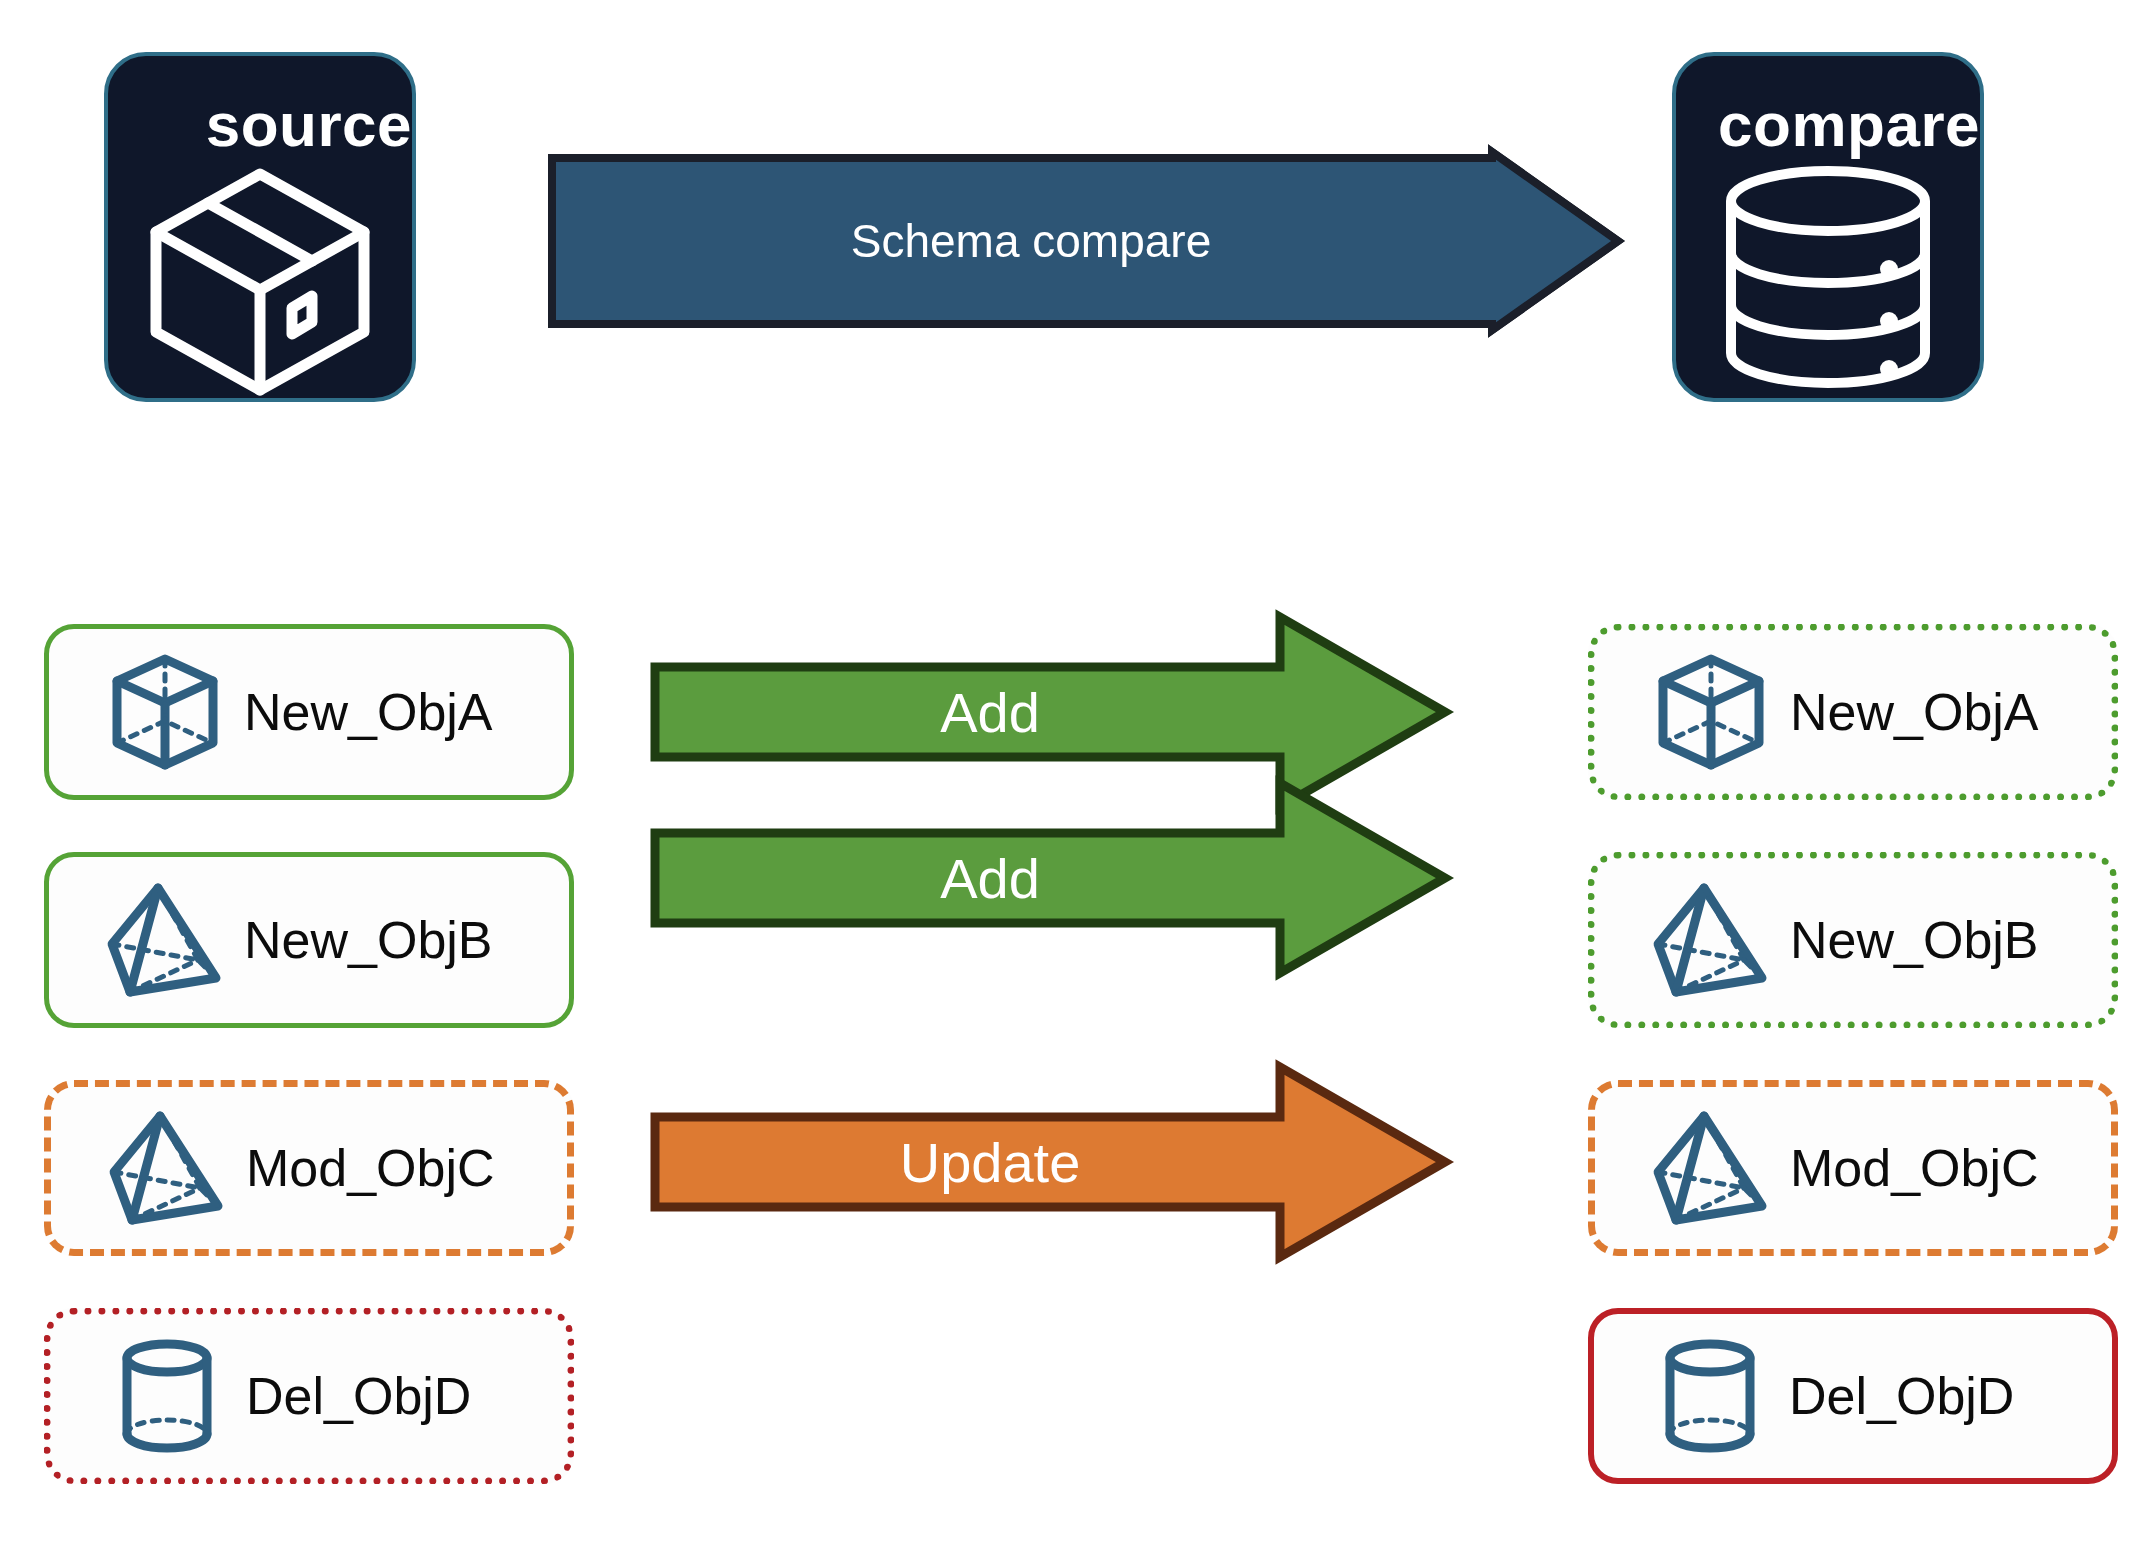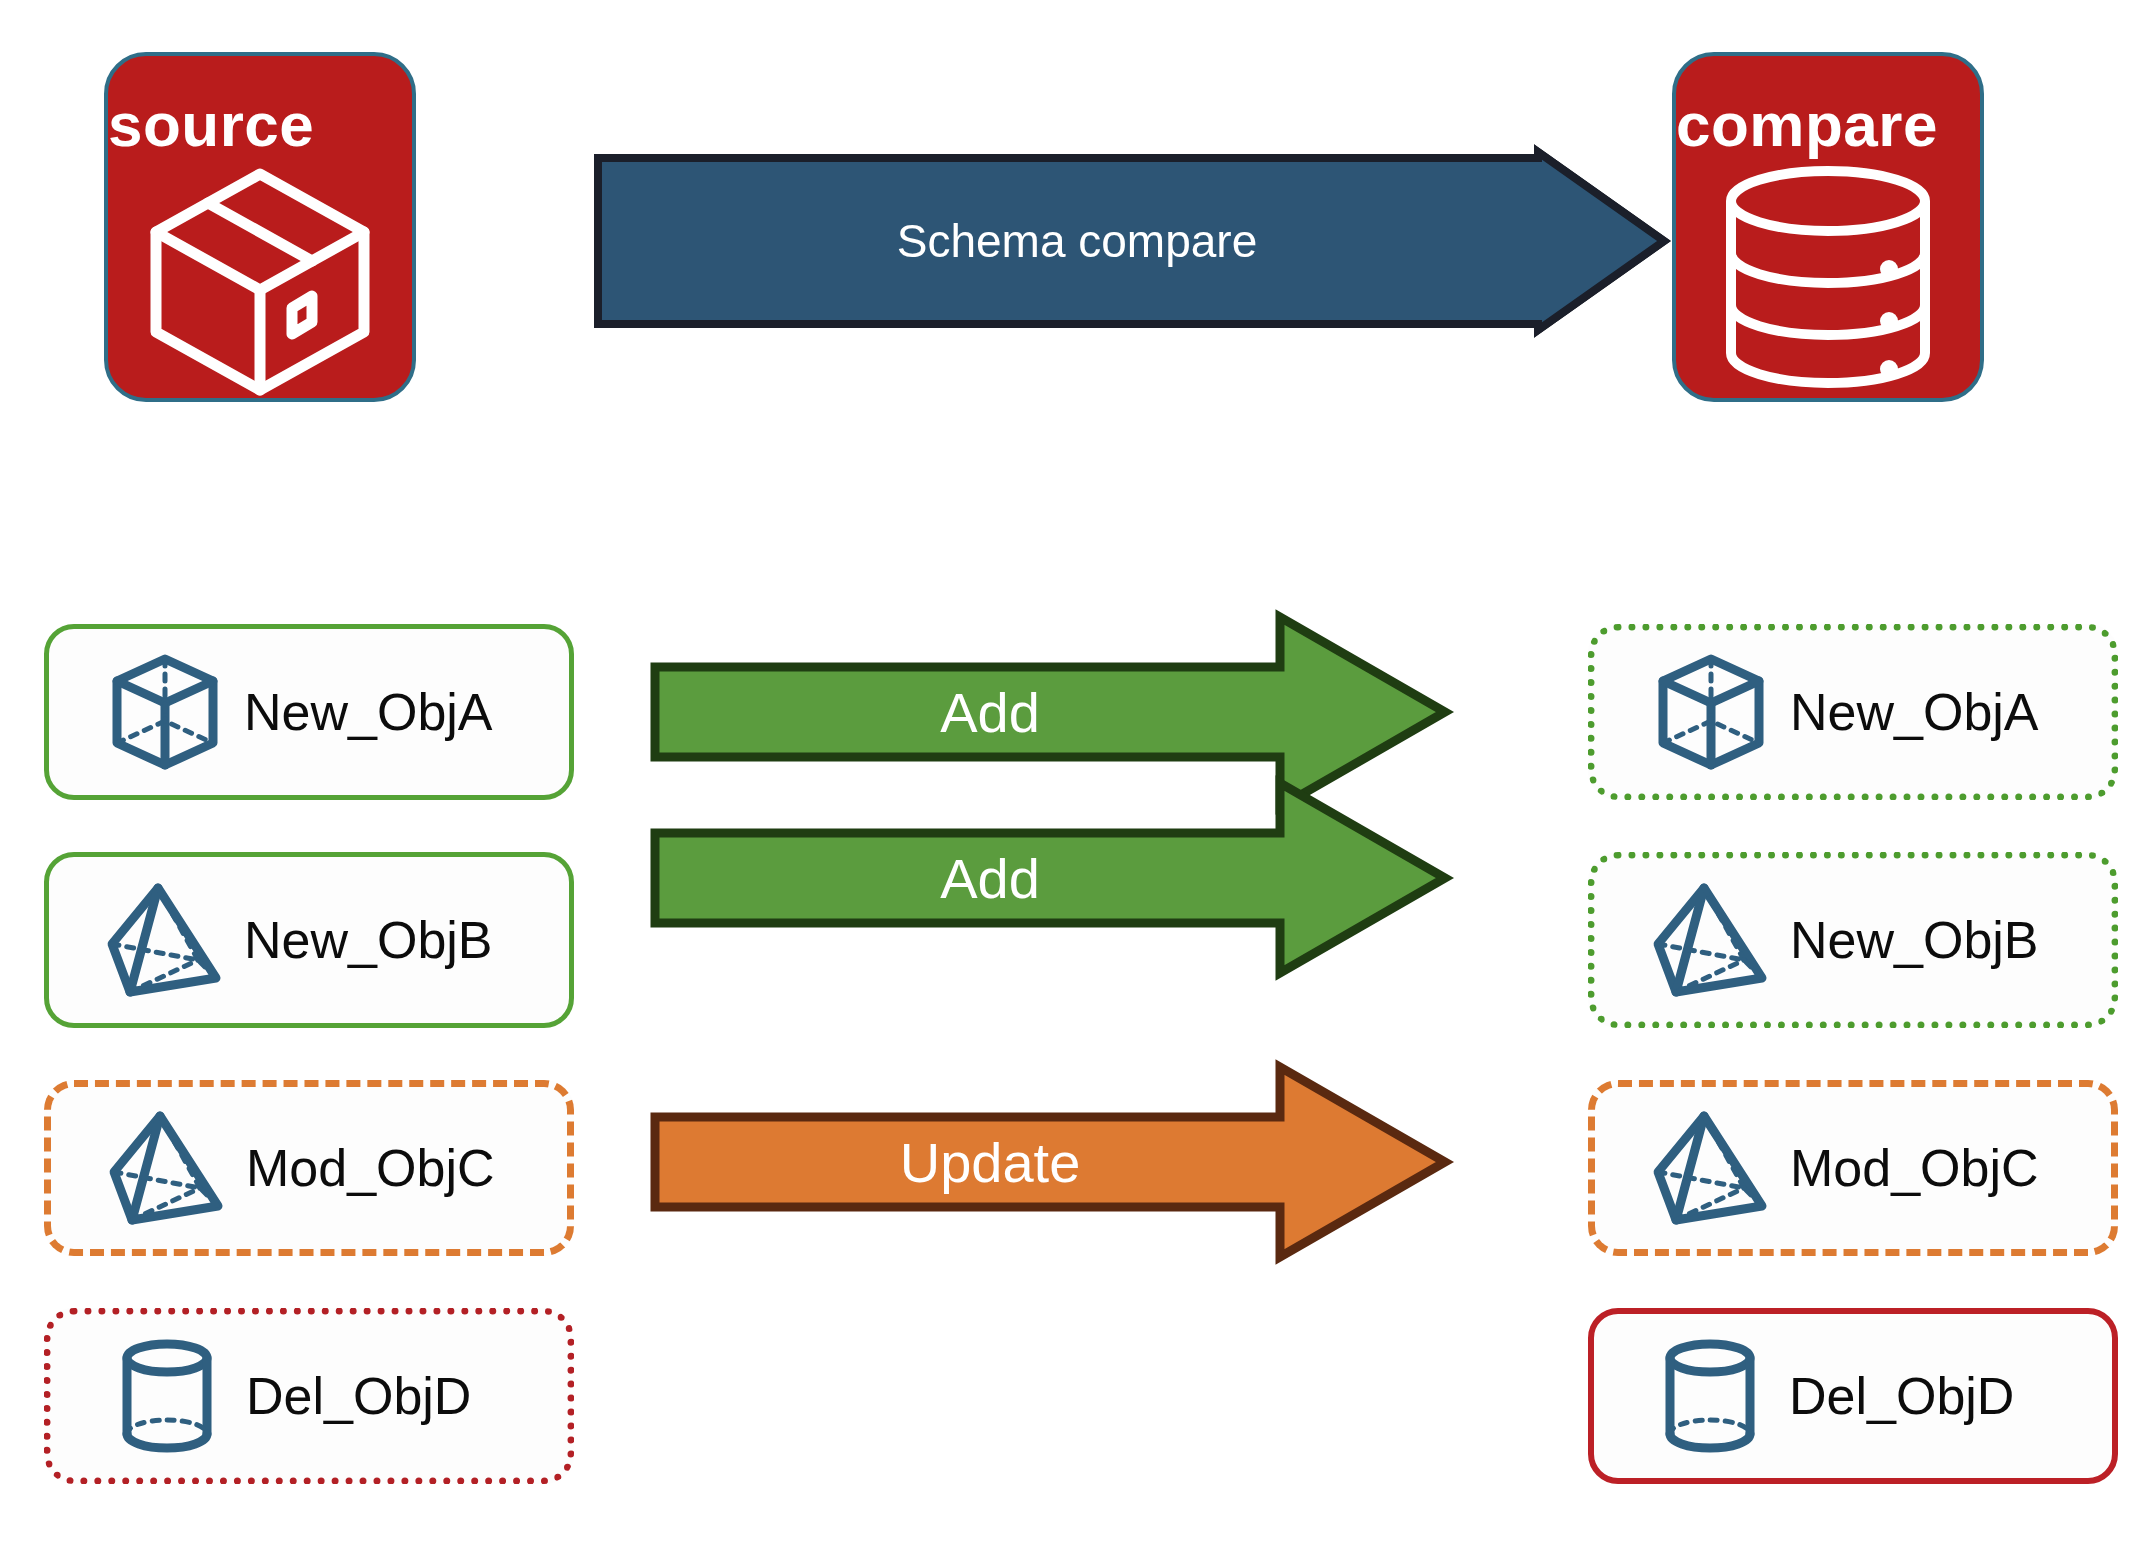--- a/index.html
+++ b/index.html
@@ -2,32 +2,32 @@
 <html><head>
 <meta charset="utf-8">
 <style>
   html,body{margin:0;padding:0;background:#ffffff;}
   body{width:2150px;height:1550px;font-family:"Liberation Sans",sans-serif;overflow:hidden;}
   #stage{position:relative;width:2150px;height:1550px;background:#fff;}
 
   
   .endpoint{
     position:absolute;border-radius:42px;
-    background:#b91c1c;border:4px solid #2f6e88;
+    background:#0f172a;border:4px solid #2f6e88;
     box-sizing:border-box;
-    display:flex;flex-direction:column;align-items:flex-start;
+    display:flex;flex-direction:column;align-items:flex-end;
   }
   .endpoint-title{
     color:#ffffff;font-weight:bold;font-size:62px;letter-spacing:.5px;
     margin-top:38px;line-height:1;
   }
   .endpoint-art{flex:1;display:flex;align-items:center;justify-content:center;width:100%;}
 
   
-  .bigarrow{position:absolute;margin-left:46px;}
+  .bigarrow{position:absolute;}
   .bigarrow .lbl{
     position:absolute;left:0;top:0;width:100%;height:100%;
     display:flex;align-items:center;justify-content:center;
     color:#ffffff;font-size:46px;pointer-events:none;
     padding-right:110px;box-sizing:border-box;
   }
 
   
   .chip{
     position:absolute;box-sizing:border-box;border-radius:30px;background:#fdfdfd;

